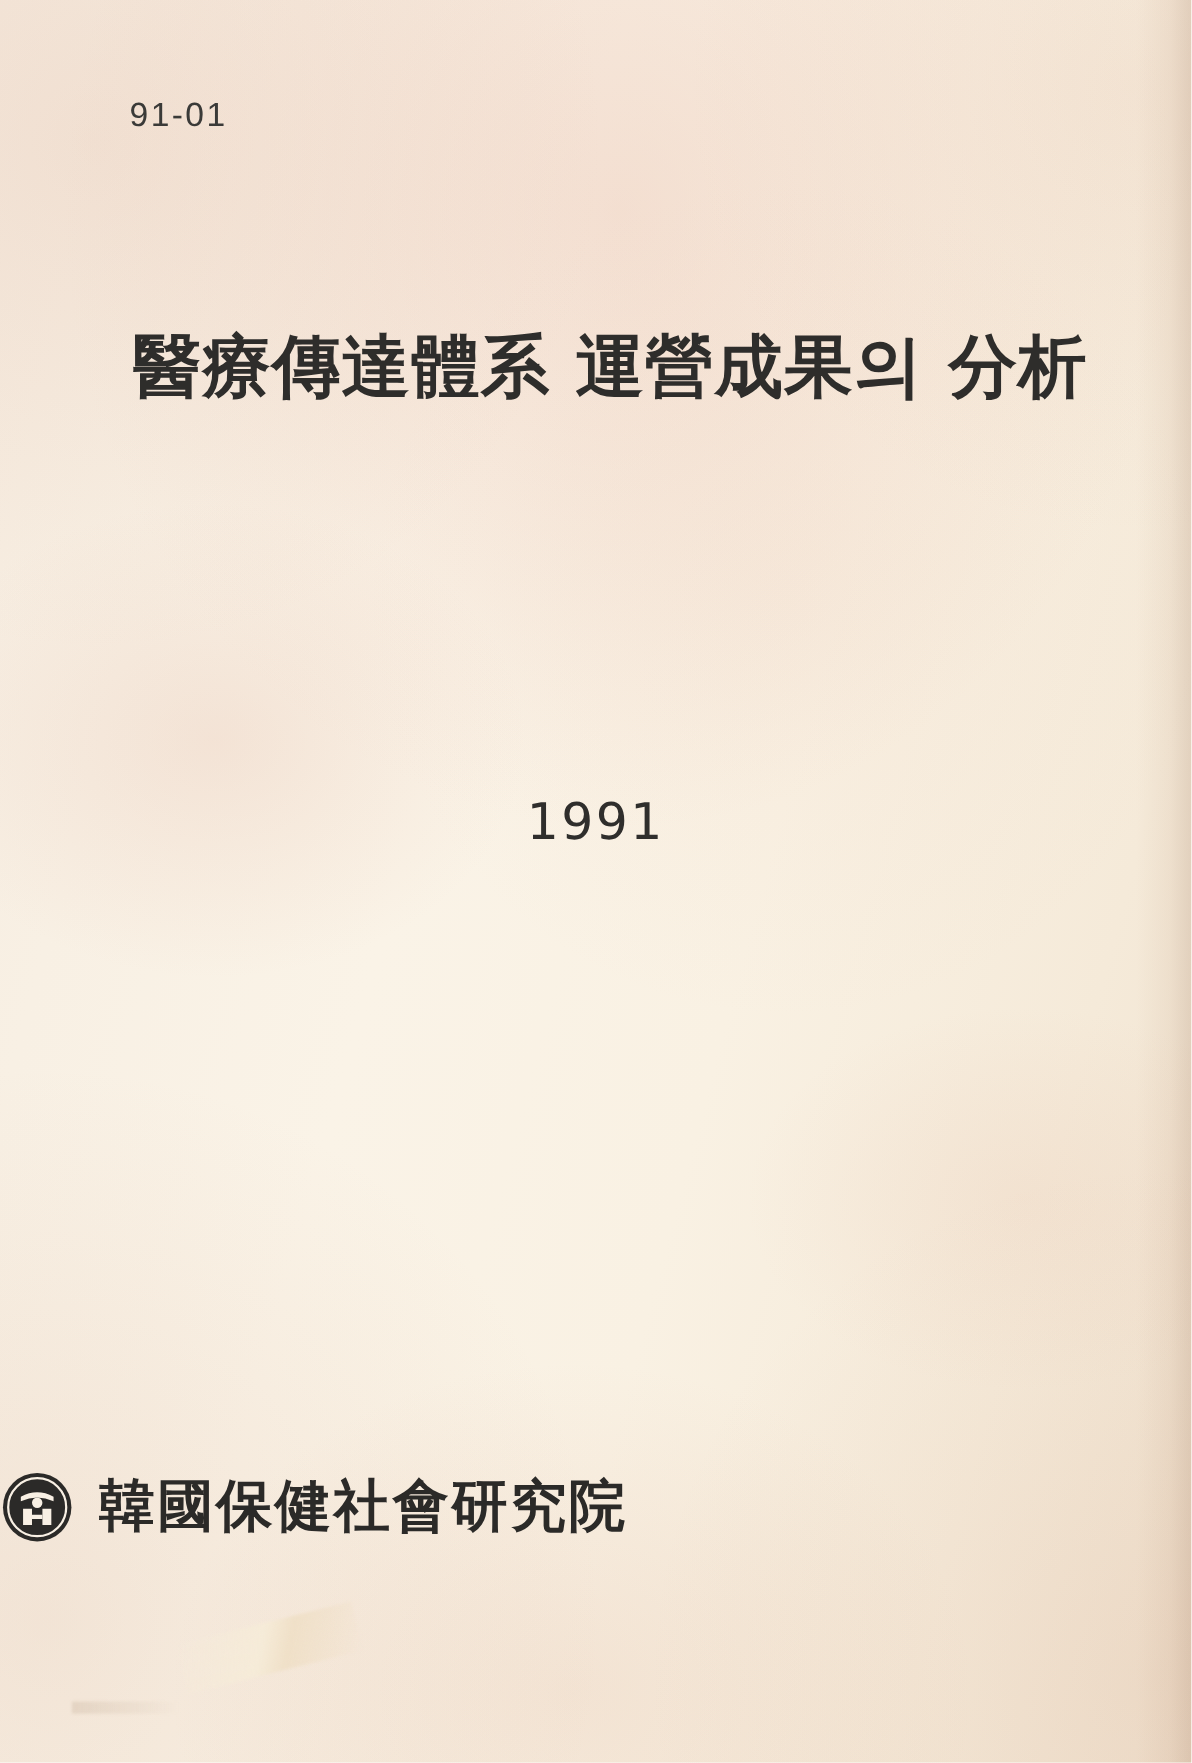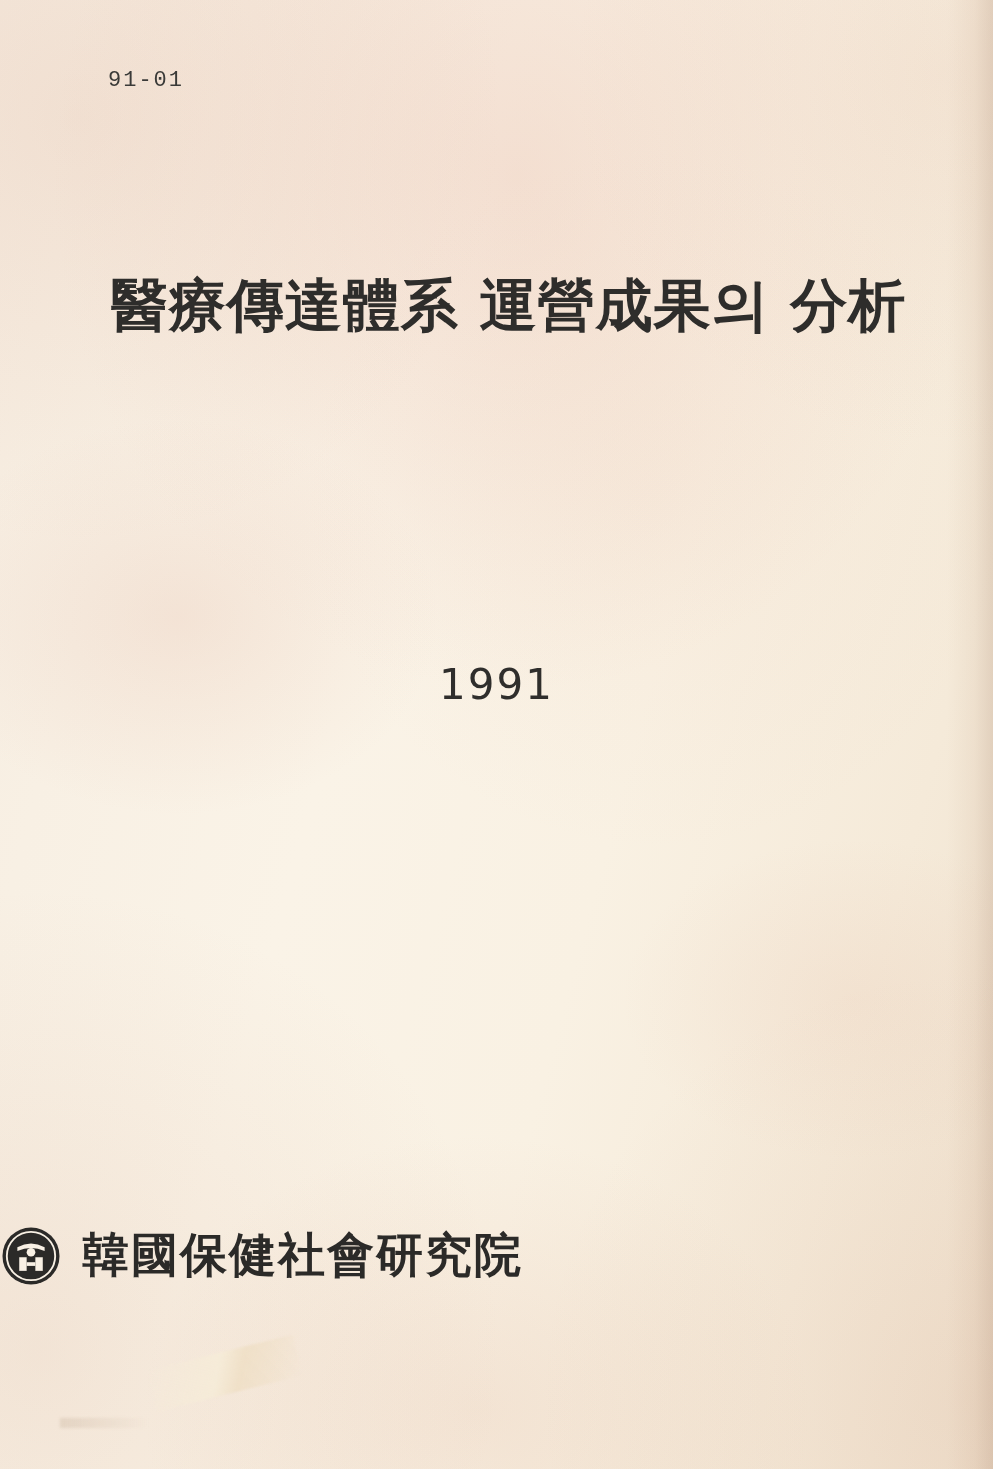--- a/index.html
+++ b/index.html
@@ -48,23 +48,23 @@
     position: absolute;
     top: 0; right: 0; bottom: 0;
     width: 46px;
     background: linear-gradient(to right, rgba(180,140,110,0) 0%, rgba(180,140,110,0.10) 60%, rgba(160,122,96,0.22) 100%);
     pointer-events: none;
   }
 
   .catalog-number {
     position: absolute;
     left: 108px;
-    top: 68px;
-    font-family: Liberation Mono, monospace;
-    font-size: 22px;
+    top: 80px;
+    font-family: Liberation Sans, sans-serif;
+    font-size: 28px;
     letter-spacing: 2px;
     color: #3a3a38;
   }
 
   .title {
     position: absolute;
     left: 0;
     right: 0;
     top: 268px;
     text-align: center;

